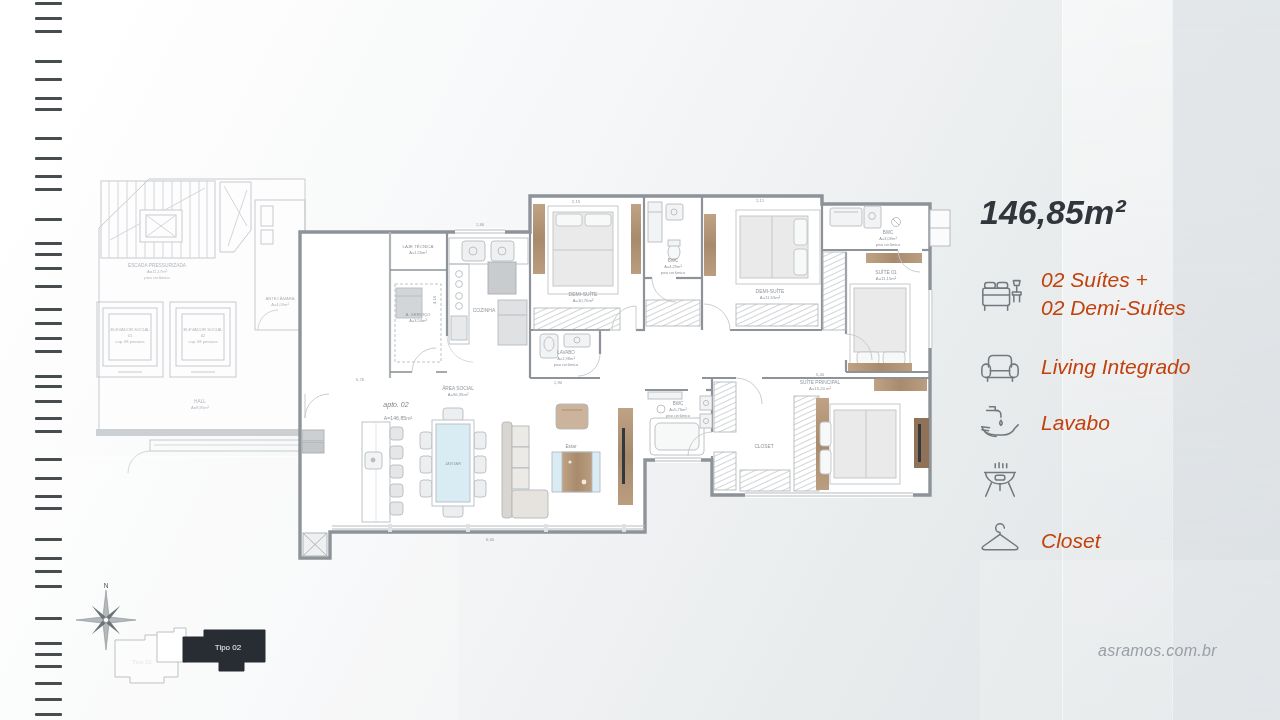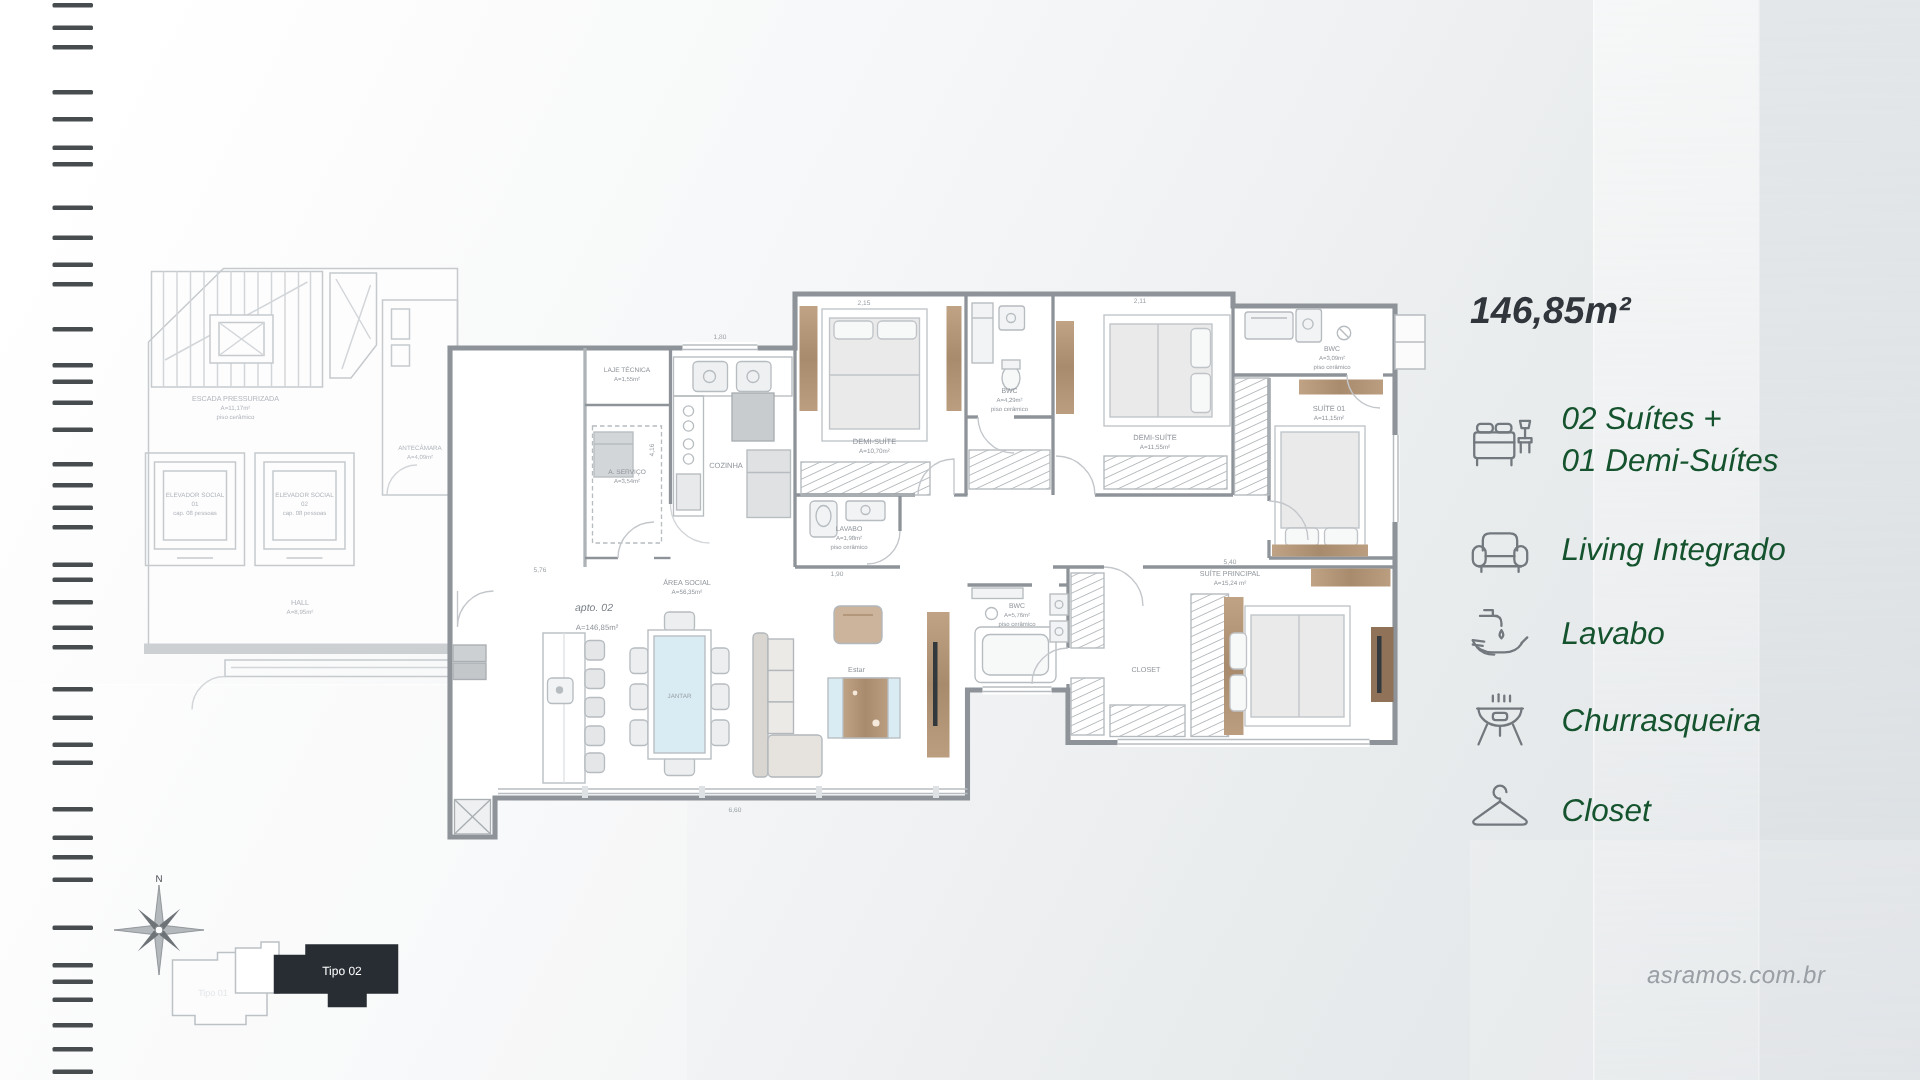--- a/index.html
+++ b/index.html
@@ -14,24 +14,24 @@
   .bg-sheet{position:absolute;left:0;top:456px;width:458px;height:264px;background:rgba(255,255,255,.26);border-top:1px solid rgba(255,255,255,.55);pointer-events:none;}
   .bg-sheet2{position:absolute;left:980px;top:560px;width:300px;height:160px;background:rgba(255,255,255,.18);pointer-events:none;}
 
   
   #film-strip{position:absolute;left:35px;top:0;width:28px;height:720px;}
   #film-strip .mark{position:absolute;left:0;width:27px;height:3px;background:#2e3336;border-radius:1px;opacity:.88;}
 
   
   .panel{position:absolute;left:980px;top:163px;width:290px;color:#3a3f45;}
   .panel .title{font-style:italic;font-weight:600;font-size:23px;letter-spacing:.4px;color:#363b42;}
-  .panel .area{margin-top:30px;font-style:italic;font-weight:700;font-size:25px;color:#31363c;}
+  .panel .area{margin-top:30px;font-style:italic;font-weight:700;font-size:34px;color:#31363c;}
   .feature{position:absolute;left:975px;display:flex;align-items:center;gap:16px;}
   .feature .fi{width:50px;height:46px;flex:0 0 50px;display:flex;align-items:center;justify-content:center;}
-  .feature .ft{font-style:italic;font-size:21px;color:#14532d;line-height:1.35;white-space:nowrap;}
+  .feature .ft{font-style:italic;font-size:21px;color:#c2410c;line-height:1.35;white-space:nowrap;}
   .feature svg{stroke:#5e656b;fill:none;stroke-width:1.6;stroke-linecap:round;stroke-linejoin:round;opacity:.85;}
 
   .website{position:absolute;left:1098px;top:642px;font-style:italic;font-size:16px;color:#999fa5;letter-spacing:.3px;}
 
   #plan-wrap{position:absolute;left:88px;top:168px;width:880px;height:412px;}
   #keyplan-wrap{position:absolute;left:68px;top:582px;width:220px;height:122px;}
 
   svg text{font-family:"Liberation Sans", sans-serif;}
   .rtxt{fill:#8f949a;}
   .ctxt{fill:#b0b5ba;}
@@ -535,21 +535,21 @@
         <line x1="32" y1="34" x2="32" y2="39"></line>
       <path d="M38 8 h7 l-1 5 h-5 z"></path>
         <line x1="41.5" y1="13" x2="41.5" y2="20"></line>
       <rect x="37" y="20" width="9" height="3"></rect>
       <line x1="38.5" y1="23" x2="38.5" y2="30"></line>
         <line x1="44.5" y1="23" x2="44.5" y2="30"></line>
     </svg>
   </div>
   <div class="ft">
     <div>02 Suítes +</div>
-    <div>01 Demi-Suítes</div>
+    <div>02 Demi-Suítes</div>
   </div>
 </div>
 
 <div class="feature" style="top:344px;">
   <div class="fi">
     <svg width="46" height="42" viewBox="0 0 48 44">
       <path d="M12 22 v-7 q0-5 5-5 h14 q5 0 5 5 v7"></path>
       <rect x="5" y="19" width="9" height="14" rx="4.5"></rect>
       <rect x="34" y="19" width="9" height="14" rx="4.5"></rect>
       <line x1="14" y1="26" x2="34" y2="26"></line>
@@ -590,23 +590,20 @@
       <line x1="27" y1="4" x2="27" y2="8"></line>
         <line x1="31" y1="4" x2="31" y2="8"></line>
       <line x1="8" y1="13" x2="40" y2="13"></line>
       <path d="M9 13 a15 12 0 0 0 30 0"></path>
       <rect x="19" y="16" width="10" height="5" rx="2"></rect>
       <line x1="15" y1="24" x2="9" y2="38"></line>
       <line x1="33" y1="24" x2="39" y2="38"></line>
       <line x1="24" y1="25" x2="24" y2="32"></line>
     </svg>
   </div>
-  <div class="ft">
-    <div>Churrasqueira</div>
-  </div>
 </div>
 
 <div class="feature" style="top:518px;">
   <div class="fi">
     <svg width="46" height="42" viewBox="0 0 48 44">
       <path d="M24 15 V13 A4.5 4.5 0 1 1 28.5 8.5"></path>
       <path d="M24 15 L41.5 27.5 q2 1.6 0.6 3 q-0.6 0.6-2.6 0.6 H8.5 q-2 0-2.6-0.6 q-1.4-1.4 0.6-3 Z"></path>
     </svg>
   </div>
   <div class="ft">

